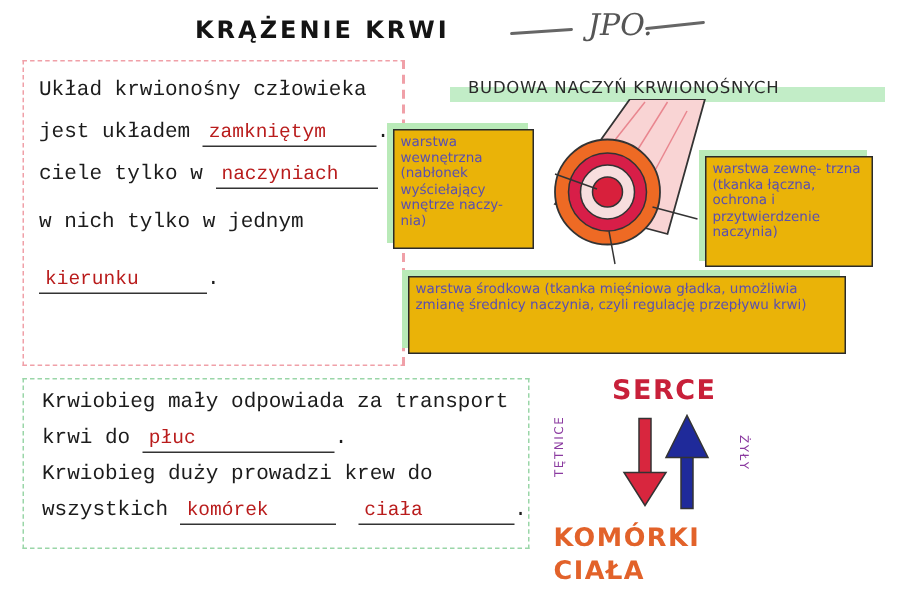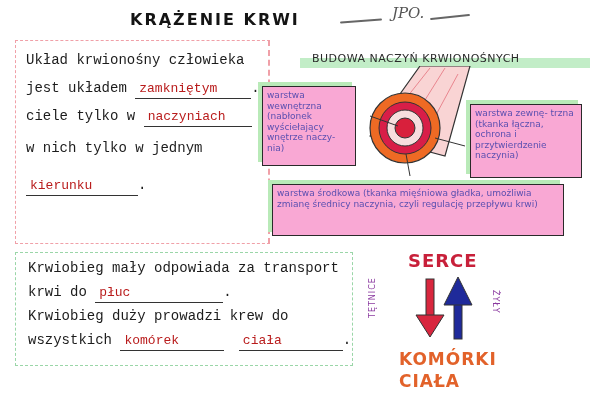--- a/index.html
+++ b/index.html
@@ -1,30 +1,30 @@
 <!DOCTYPE html>
 <html><head>
 <meta charset="utf-8">
 <style>
   html, body { margin:0; padding:0; }
   body { width:600px; height:410px; background:#ffffff; position:relative; overflow:hidden;
          font-family:"DejaVu Sans", sans-serif; color:#1f1f1f; }
   .abs { position:absolute; }
   .title { left:130px; top:10px; font-family:"DejaVu Sans", sans-serif; font-weight:bold; font-size:16px; letter-spacing:2px; color:#141414; }
-  .sig { left:392px; top:4px; font-family:"DejaVu Serif", serif; font-style:italic; font-size:15px; color:#555; }
+  .sig { left:392px; top:4px; font-family:"DejaVu Serif", serif; font-style:italic; font-size:20px; color:#555; }
   .sig-line { height:1.5px; background:#666; border-radius:2px; }
   .hand { font-family:Liberation Mono, monospace; font-size:14px; color:#1c1c1c; line-height:28px; }
   .blank { display:inline-block; border-bottom:1.6px solid #333; color:#b91c1c; font-size:13px; line-height:18px; padding:0 4px; vertical-align:baseline; }
   .box-red { left:15px; top:40px; width:252px; height:202px; border:1.5px dashed #f0a0a8; border-right:2px dashed #f0a0a8; }
   .box-green { left:15px; top:252px; width:336px; height:112px; border:1.5px dashed #9ad6a8; }
   .sect-title { left:312px; top:52px; font-size:11px; color:#2a2a2a; letter-spacing:0.5px; }
   .hl { left:300px; top:58px; width:290px; height:10px; background:#aee7b4; opacity:0.75; }
-  .lbox { background:#f9a8d4; border:1.4px solid #2a2a2a; box-shadow:-4px -4px 0 #b9eab8; font-size:9px; line-height:10.5px; color:#5a4fb0; padding:3px 4px; box-sizing:border-box; }
+  .lbox { background:#eab308; border:1.4px solid #2a2a2a; box-shadow:-4px -4px 0 #b9eab8; font-size:9px; line-height:10.5px; color:#5a4fb0; padding:3px 4px; box-sizing:border-box; }
   .serce { left:408px; top:250px; font-weight:bold; font-size:18px; color:#c8203a; letter-spacing:1px; }
-  .kom { left:399px; top:348px; font-weight:bold; font-size:17px; color:#e2622a; letter-spacing:1px; line-height:22px; }
+  .kom { left:369px; top:348px; font-weight:bold; font-size:17px; color:#e2622a; letter-spacing:1px; line-height:22px; }
   .vert { font-size:8px; color:#8b3aa0; letter-spacing:1px; }
 </style>
 </head>
 <body>
 
 <div class="abs title">KRĄŻENIE KRWI</div>
 <div class="abs sig-line" style="left:340px;top:20px;width:42px;transform:rotate(-4deg);"></div>
 <div class="abs sig">JPO.</div>
 <div class="abs sig-line" style="left:430px;top:16px;width:40px;transform:rotate(-6deg);"></div>
 

